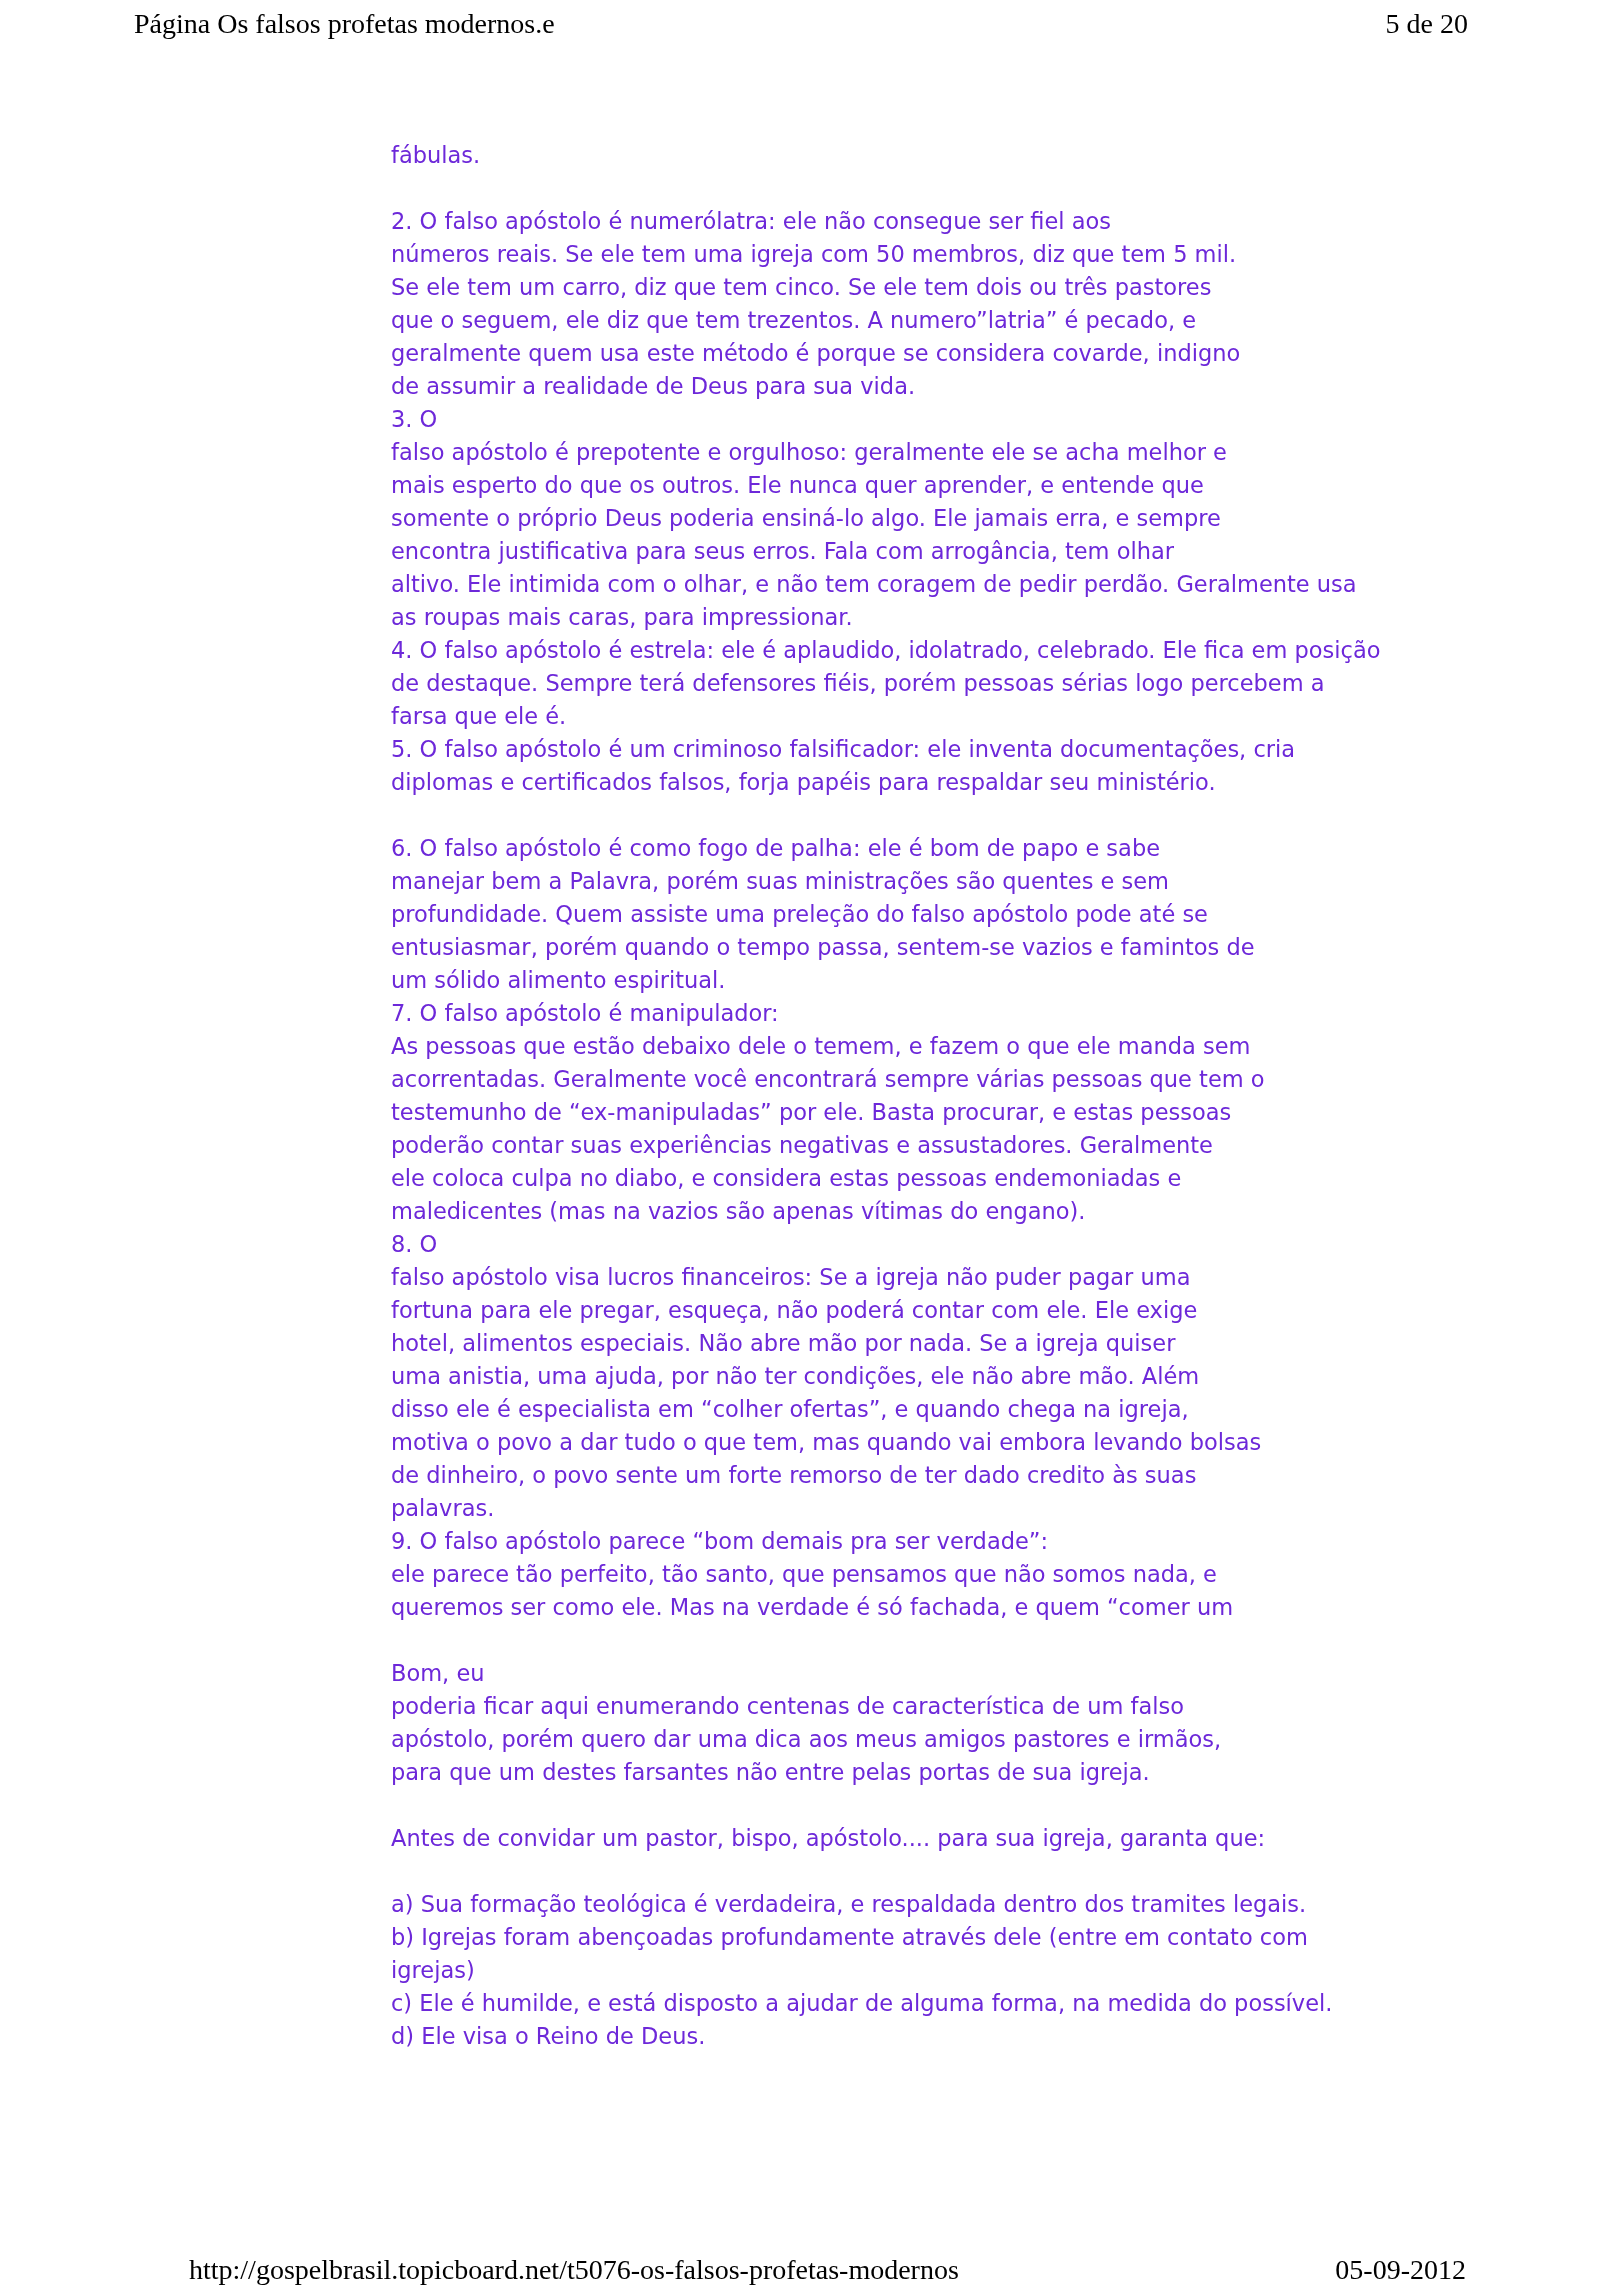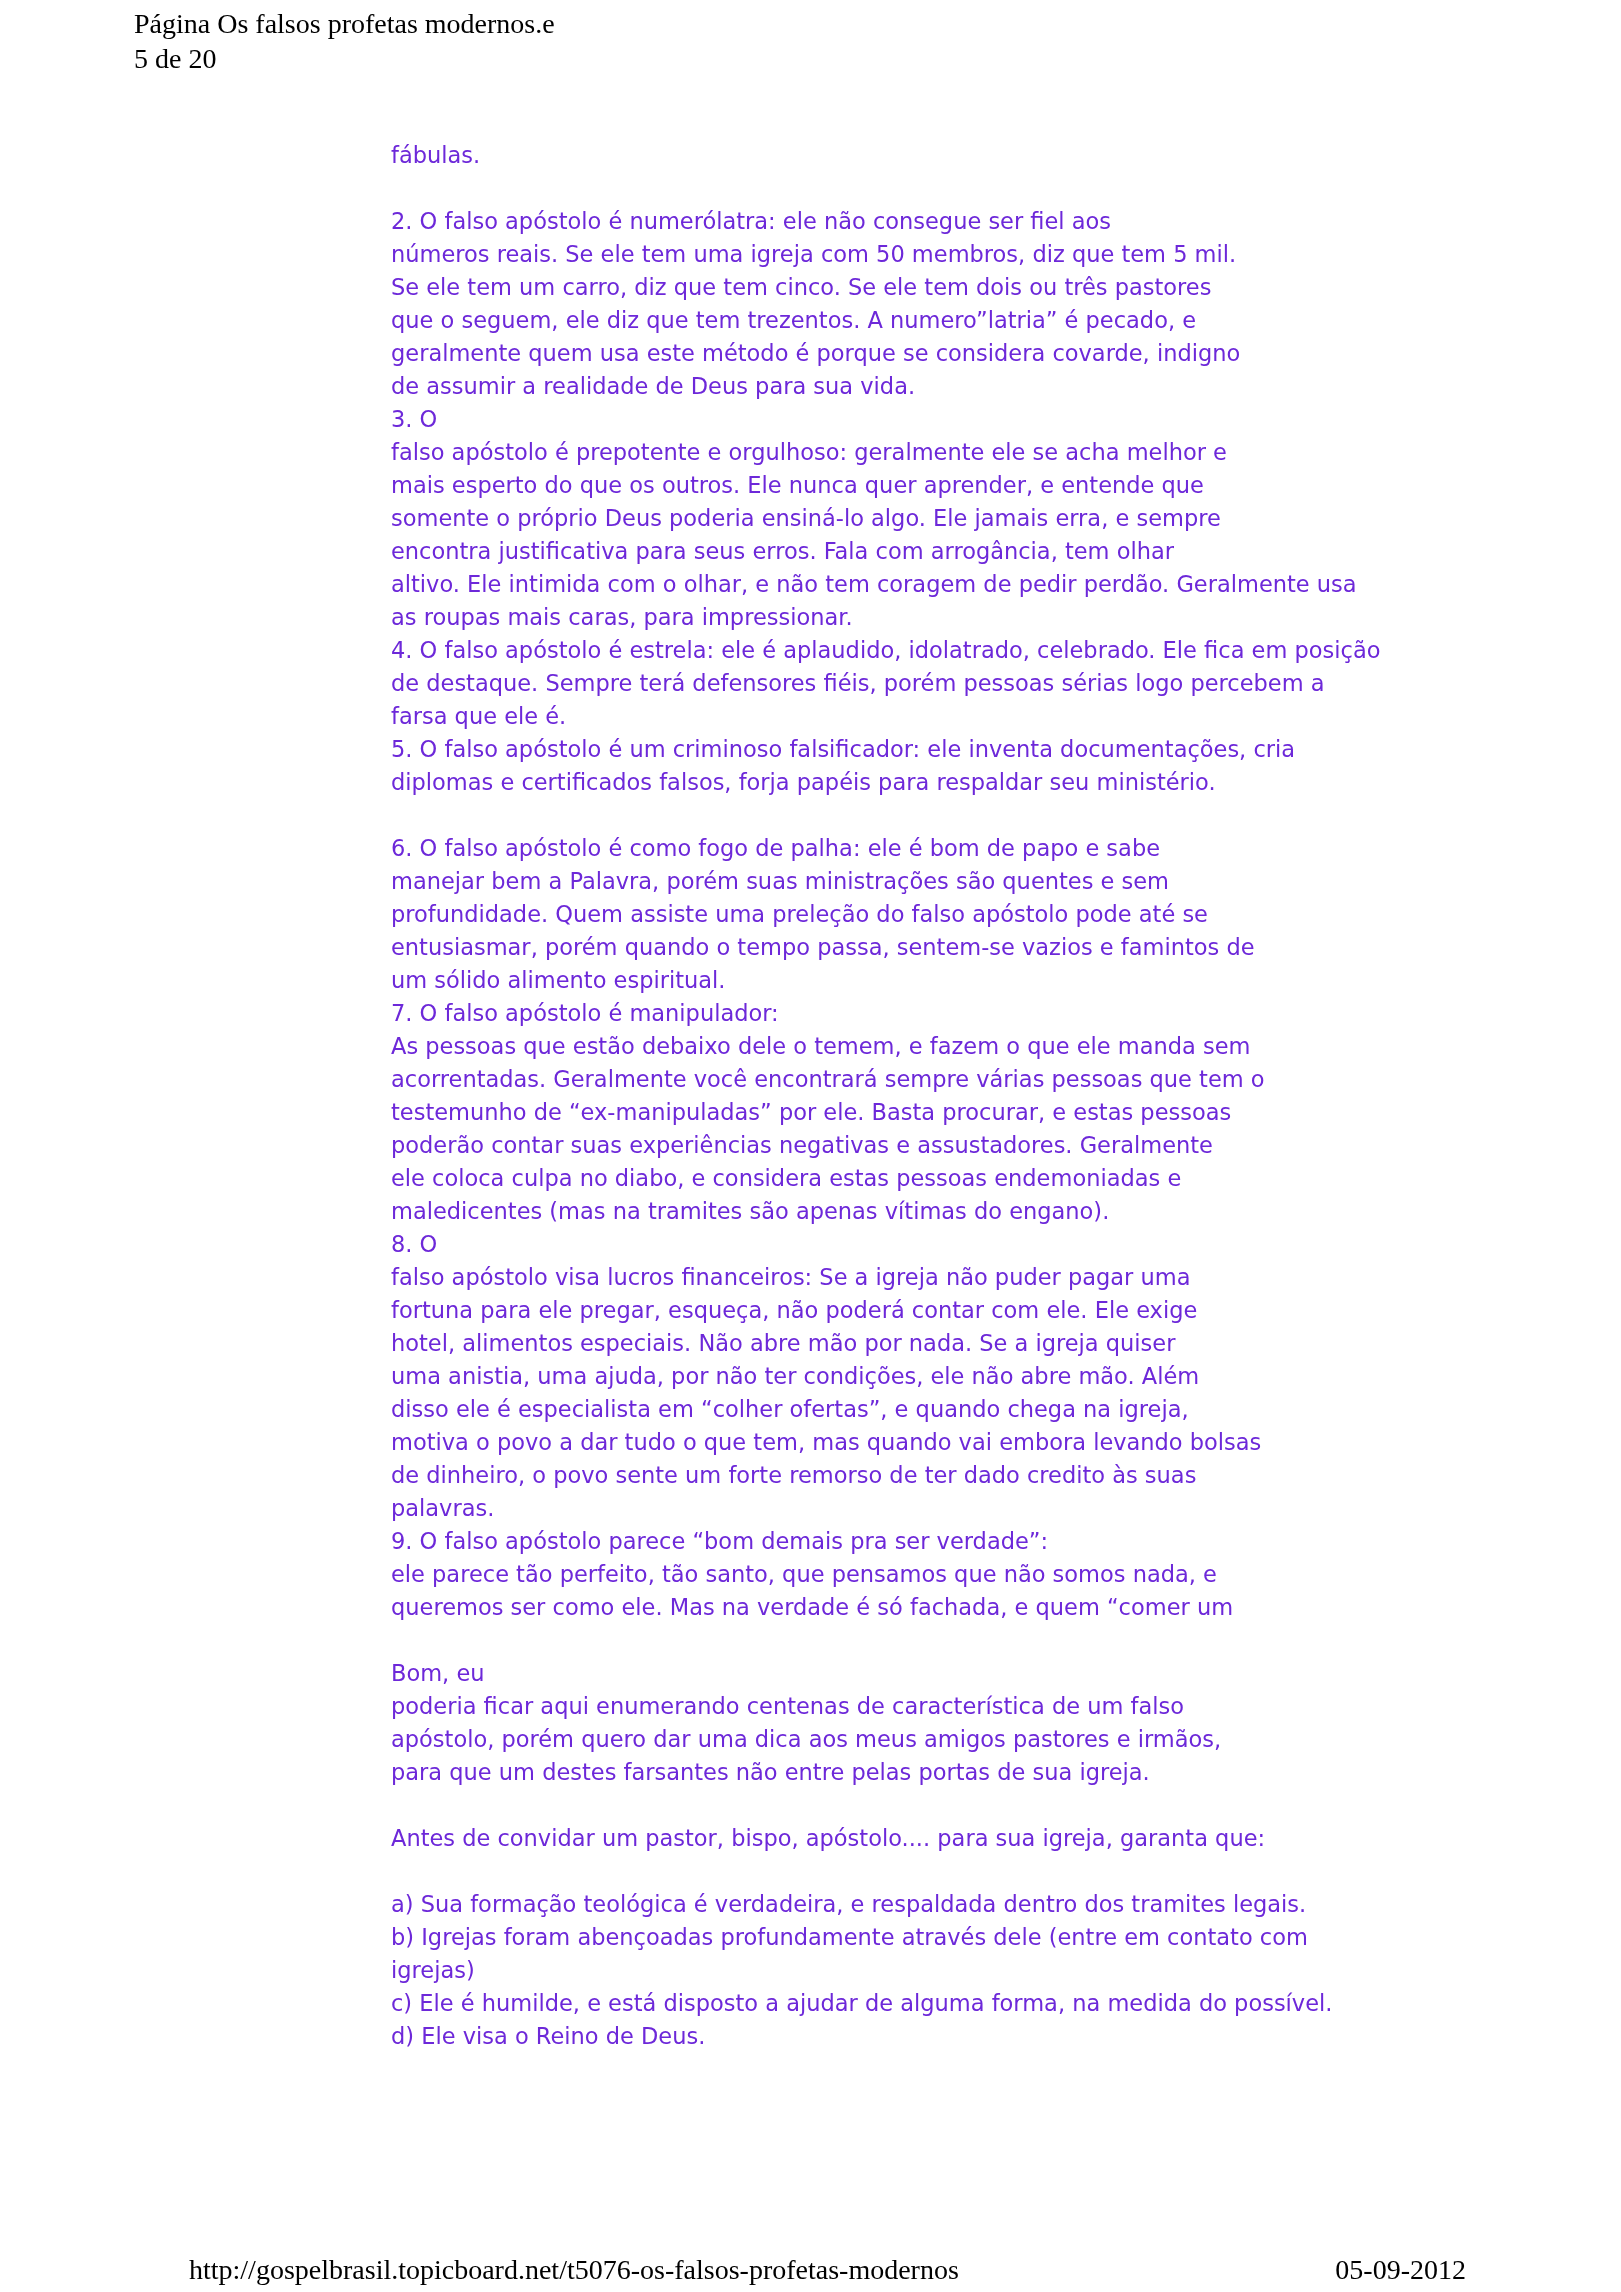--- a/index.html
+++ b/index.html
@@ -21,21 +21,20 @@
     top: 5.9px;
     left: 134px;
     right: 153px;
     display: flex;
     justify-content: space-between;
     align-items: baseline;
     font-family: "Liberation Serif", serif;
     font-size: 28px;
     line-height: 35px;
     color: #000000;
-    flex-direction: column;
   }
   .document-body {
     position: absolute;
     left: 391px;
     top: 139px;
     width: 1127px;
     font-family: "DejaVu Sans", sans-serif;
     font-size: 22.5px;
     color: #6d28d9;
   }
@@ -95,21 +94,21 @@
       <div class="line">manejar bem a Palavra, porém suas ministrações são quentes e sem</div>
       <div class="line">profundidade. Quem assiste uma preleção do falso apóstolo pode até se</div>
       <div class="line">entusiasmar, porém quando o tempo passa, sentem-se vazios e famintos de</div>
       <div class="line">um sólido alimento espiritual.</div>
       <div class="line">7. O falso apóstolo é manipulador:</div>
       <div class="line">As pessoas que estão debaixo dele o temem, e fazem o que ele manda sem</div>
       <div class="line">acorrentadas. Geralmente você encontrará sempre várias pessoas que tem o</div>
       <div class="line">testemunho de “ex-manipuladas” por ele. Basta procurar, e estas pessoas</div>
       <div class="line">poderão contar suas experiências negativas e assustadores. Geralmente</div>
       <div class="line">ele coloca culpa no diabo, e considera estas pessoas endemoniadas e</div>
-      <div class="line">maledicentes (mas na tramites são apenas vítimas do engano).</div>
+      <div class="line">maledicentes (mas na vazios são apenas vítimas do engano).</div>
       <div class="line">8. O</div>
       <div class="line">falso apóstolo visa lucros financeiros: Se a igreja não puder pagar uma</div>
       <div class="line">fortuna para ele pregar, esqueça, não poderá contar com ele. Ele exige</div>
       <div class="line">hotel, alimentos especiais. Não abre mão por nada. Se a igreja quiser</div>
       <div class="line">uma anistia, uma ajuda, por não ter condições, ele não abre mão. Além</div>
       <div class="line">disso ele é especialista em “colher ofertas”, e quando chega na igreja,</div>
       <div class="line">motiva o povo a dar tudo o que tem, mas quando vai embora levando bolsas</div>
       <div class="line">de dinheiro, o povo sente um forte remorso de ter dado credito às suas</div>
       <div class="line">palavras.</div>
       <div class="line">9. O falso apóstolo parece “bom demais pra ser verdade”:</div>

